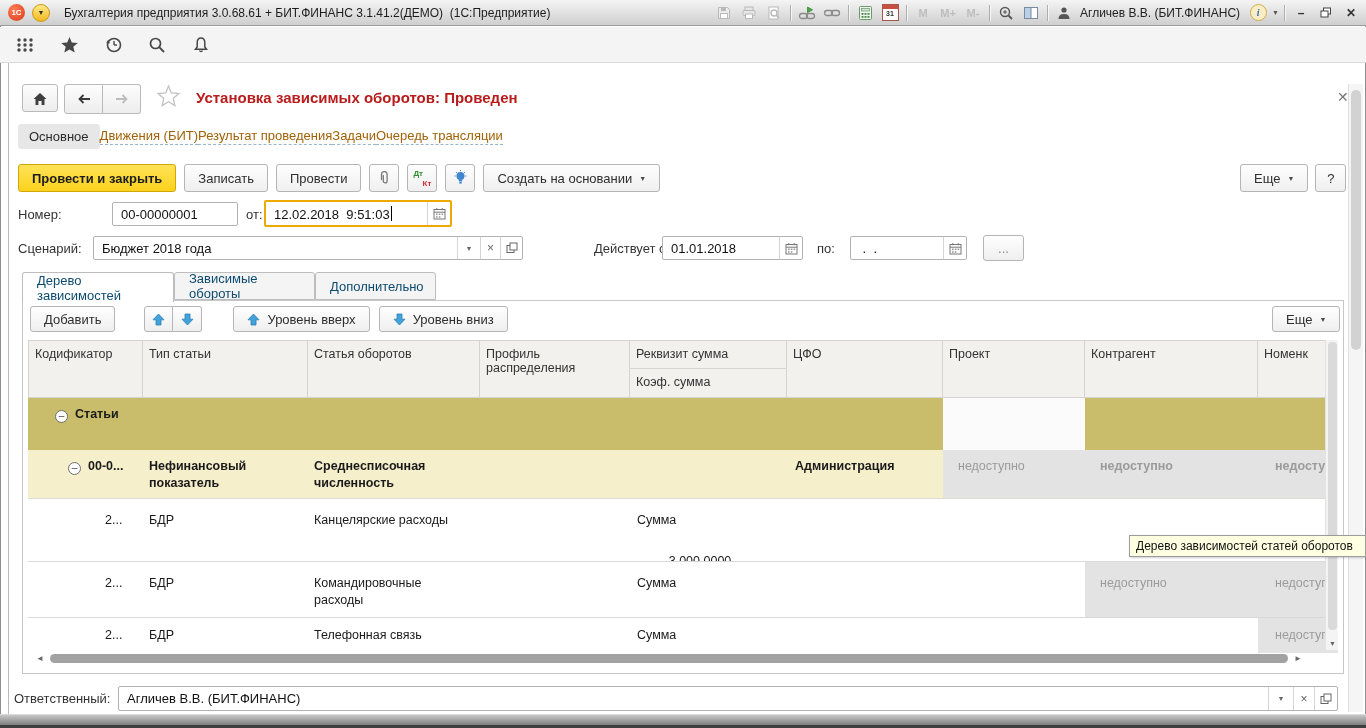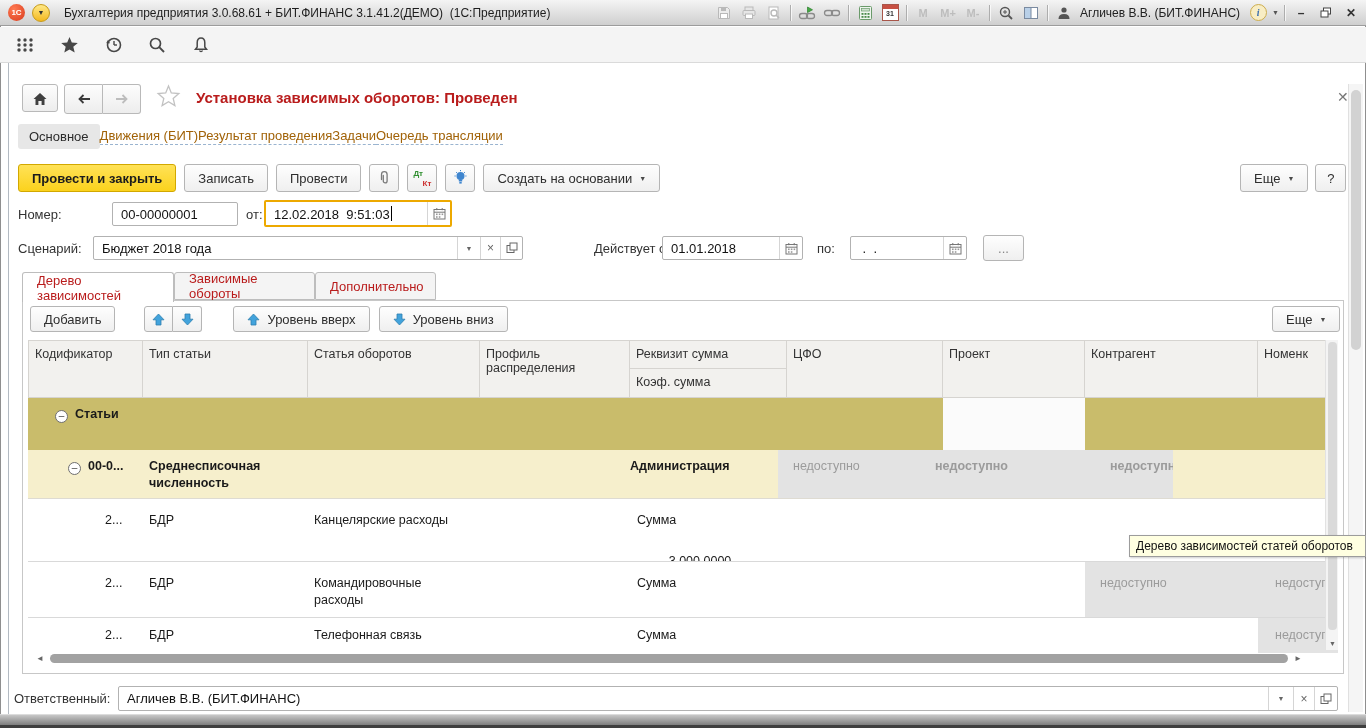--- a/index.html
+++ b/index.html
@@ -56,21 +56,21 @@
   
   .lbl{font-size:13px;color:#333;}
   .fld{height:24px;border:1px solid #b2b2b2;border-radius:2px;background:#fff;display:inline-flex;
        align-items:center;font-size:13px;color:#111;box-sizing:border-box;}
   .fld .txt{padding:0 8px;flex:1;overflow:hidden;}
   .fbtn{width:22px;height:100%;display:flex;align-items:center;justify-content:center;border-left:1px solid #d5d5d5;color:#666;}
   .fld-focus{border:2px solid #eda900;height:27px;}
   .caret{display:inline-block;width:1px;height:15px;background:#000;margin-left:1px;vertical-align:-2px;}
   
   .ptab{position:absolute;top:0;height:28px;border:1px solid #bdbdbd;border-radius:3px 3px 0 0;background:#f4f4f4;
-        font-size:13px;color:#b91c1c;display:flex;align-items:center;padding:12px 14px;box-sizing:border-box;}
+        font-size:13px;color:#0c4a6e;display:flex;align-items:center;padding:12px 14px;box-sizing:border-box;}
   .ptab.on{background:#fff;height:30px;border-bottom:none;z-index:3;}
   .groupbox{left:22px;top:300px;width:1322px;height:374px;border:1px solid #c7c7c7;background:#fff;}
   .ghead{left:28px;top:340px;display:flex;z-index:1;}
   .gh{background:#f2f1ee;border:1px solid #d6d4d0;border-left:none;height:58px;box-sizing:border-box;
       font-size:12.5px;color:#333;padding:6px 6px 0;overflow:hidden;}
   .gh:first-child{border-left:1px solid #d6d4d0;}
   .gh2{padding:0;display:flex;flex-direction:column;}
   .gh2 div{padding:6px 6px 0;height:29px;box-sizing:border-box;}
   .gh2 div:first-child{border-bottom:1px solid #d6d4d0;}
   .cw1{width:115px}.cw2{width:165px}.cw3{width:172px}.cw4{width:150px}.cw5{width:157px}
@@ -487,20 +487,21 @@
       <div class="gc cw4"></div>
       <div class="gc cw5"></div>
       <div class="gc cw6"></div>
       <div class="gc cw7 c-white"></div>
       <div class="gc cw8"></div>
       <div class="gc cw9"></div>
     </div>
 
     <div class="grow r-khaki">
       <div class="gc cw1" style="padding-left:40px;"><span class="tm">−</span><span>00-0...</span></div>
+      <div class="gc cw2">Нефинансовый показатель</div>
       <div class="gc cw3">Среднесписочная численность</div>
       <div class="gc cw4"></div>
       <div class="gc cw5"></div>
       <div class="gc cw6" style="padding-left:8px;">Администрация</div>
       <div class="gc cw7 c-gray" style="padding-left:15px;font-weight:normal;">недоступно</div>
       <div class="gc cw8 c-gray" style="padding-left:15px;">недоступно</div>
       <div class="gc cw9 c-gray" style="padding-left:17px;">недоступно</div>
     </div>
 
     <div class="grow r-item" style="height:62px;">

